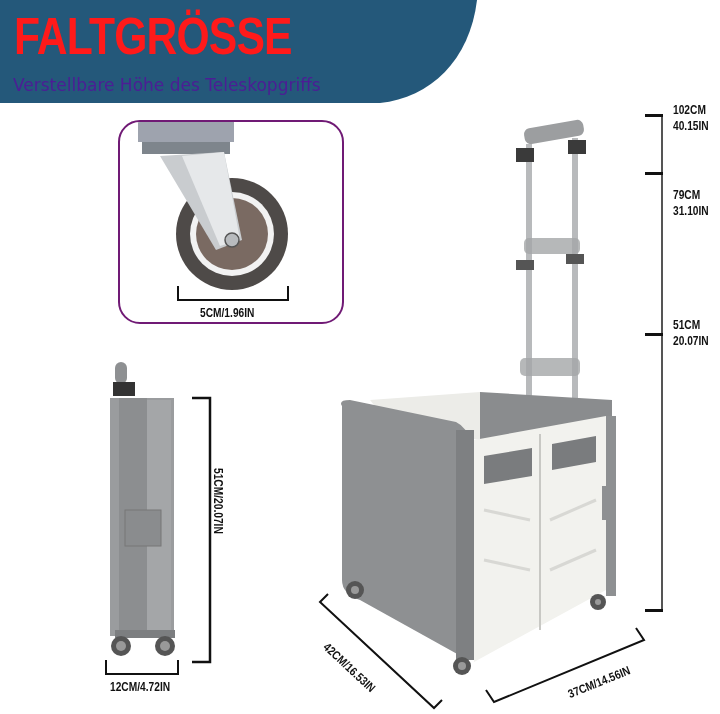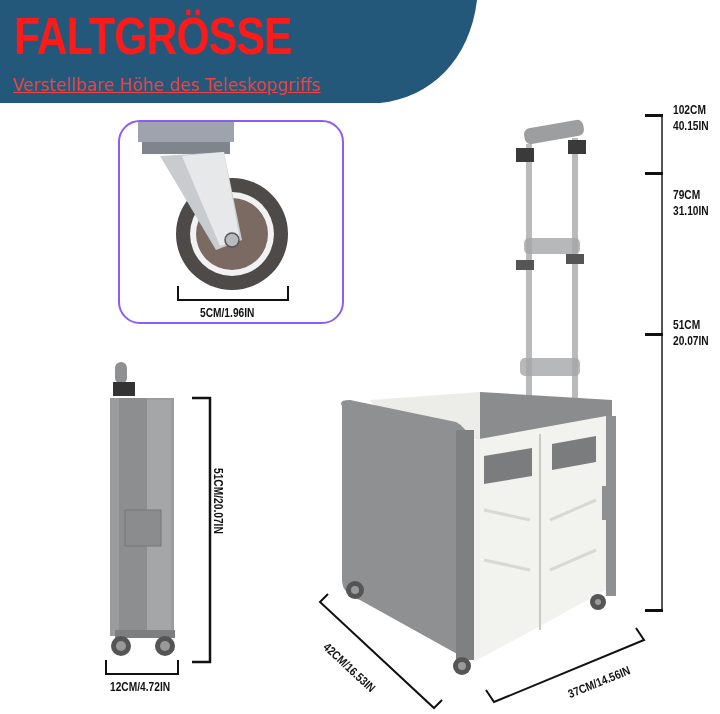--- a/index.html
+++ b/index.html
@@ -1,22 +1,22 @@
 <!DOCTYPE html>
 <html><head>
 <meta charset="utf-8">
 <style>
   html, body { margin:0; padding:0; }
   body { width:720px; height:714px; background:#ffffff; position:relative; overflow:hidden; font-family:"Liberation Sans", sans-serif; }
   .title { position:absolute; left:14px; top:6px; font-family:"Liberation Sans", sans-serif; font-weight:bold; font-size:52px; color:#FF1A1A; letter-spacing:-1px; transform:scaleX(0.82); transform-origin:left top; line-height:60px; }
-  .subtitle { position:absolute; left:13px; top:74px; color:#ef4444; font-size:17px; font-family:"DejaVu Sans", sans-serif; line-height:22px;text-decoration:underline; }
+  .subtitle { position:absolute; left:13px; top:74px; color:#4c1d95; font-size:17px; font-family:"DejaVu Sans", sans-serif; line-height:22px; }
   .label { position:absolute; font-family:"Liberation Sans", sans-serif; font-weight:bold; color:#111; font-size:12px; line-height:14px; transform:scaleX(0.85); transform-origin:left top; white-space:nowrap; }
   .ruler-line { position:absolute; background:#555; }
   .tick { position:absolute; background:#111; }
-  .wheel-box { position:absolute; left:118px; top:120px; width:222px; height:200px; border:2px solid #8b5cf6; border-radius:22px; background:#fff; overflow:hidden; }
+  .wheel-box { position:absolute; left:118px; top:120px; width:222px; height:200px; border:2px solid #701a75; border-radius:22px; background:#fff; overflow:hidden; }
   svg { position:absolute; }
 </style>
 </head>
 <body>
 
 <svg style="left:0;top:0" width="480" height="104" viewBox="0 0 480 104">
   <path d="M0 0 H477 C470 60 430 98 380 103 H0 Z" fill="#24587A"></path>
 </svg>
 <div class="title">FALTGRÖSSE</div>
 <div class="subtitle">Verstellbare Höhe des Teleskopgriffs</div>

